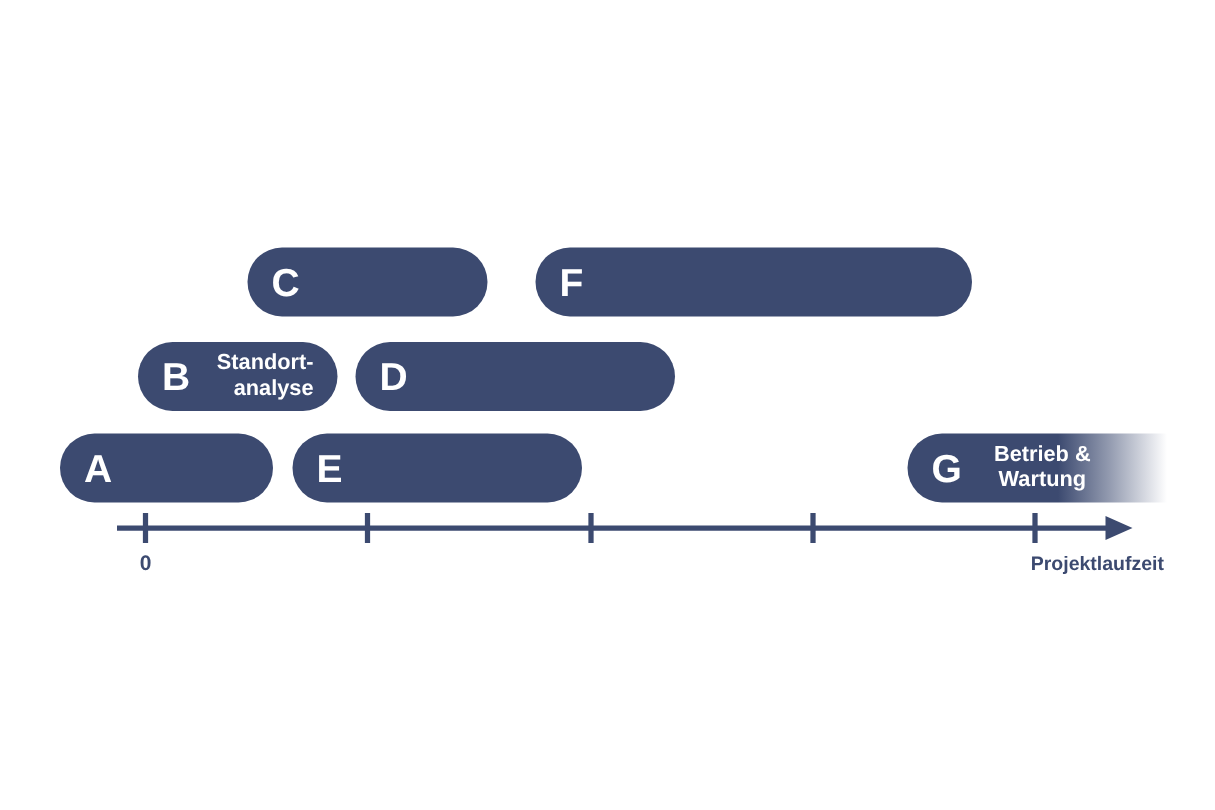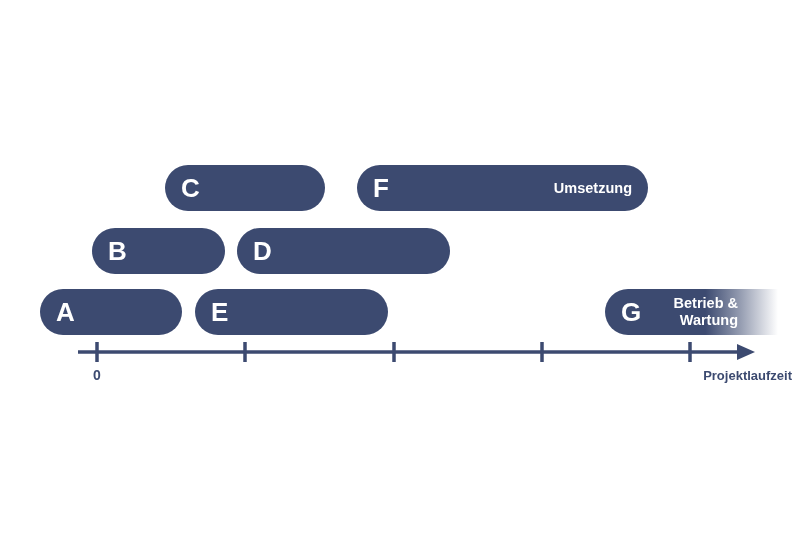--- a/index.html
+++ b/index.html
@@ -56,21 +56,21 @@
     color: #ffffff;
     font-size: 14.5px;
     font-weight: bold;
     line-height: 1.14;
     flex: 1 1 auto;
     padding-right: 16px;
     padding-left: 4px;
     white-space: pre-line;
   }
   .bar-label.align-right { text-align: right; }
-  .bar-label.align-left  { text-align: right; }
+  .bar-label.align-left  { text-align: center; }
   .bar.fade .bar-label   { padding-right: 40px; }
 
   
   #axis-group { position: absolute; left: 0; top: 0; }
 
   .axis-tick-label {
     position: absolute;
     color: #3c4a70;
     font-size: 14px;
     font-weight: bold;
@@ -92,25 +92,26 @@
 <div id="canvas">
 
   <div id="bars-layer">
 
     <div class="bar" style="left:165px; top:165px; width:160px;">
       <span class="bar-key">C</span>
     </div>
 
     <div class="bar" style="left:357px; top:165px; width:291px;">
       <span class="bar-key">F</span>
-      <span class="bar-label align-right">Umsetzung</span>
     </div>
 
     <div class="bar" style="left:92px; top:228px; width:133px;">
       <span class="bar-key">B</span>
+      <span class="bar-label align-right">Standort-
+analyse</span>
     </div>
 
     <div class="bar" style="left:237px; top:228px; width:213px;">
       <span class="bar-key">D</span>
     </div>
 
     <div class="bar" style="left:40px; top:289px; width:142px;">
       <span class="bar-key">A</span>
     </div>
 
@@ -135,16 +136,16 @@
 
       <line x1="97" y1="342" x2="97" y2="362" stroke="#3c4a70" stroke-width="3.5"></line>
       <line x1="245" y1="342" x2="245" y2="362" stroke="#3c4a70" stroke-width="3.5"></line>
       <line x1="394" y1="342" x2="394" y2="362" stroke="#3c4a70" stroke-width="3.5"></line>
       <line x1="542" y1="342" x2="542" y2="362" stroke="#3c4a70" stroke-width="3.5"></line>
       <line x1="690" y1="342" x2="690" y2="362" stroke="#3c4a70" stroke-width="3.5"></line>
     </svg>
 
     <span class="axis-tick-label" style="left:97px; top:367px;">0</span>
 
-    <span class="axis-end-label" style="left:792px; top:368px;">Projektlaufzeit</span>
+    <span class="axis-end-label" style="left:776px; top:368px;">Projektlaufzeit</span>
   </div>
 
 </div>
 
 </body></html>

